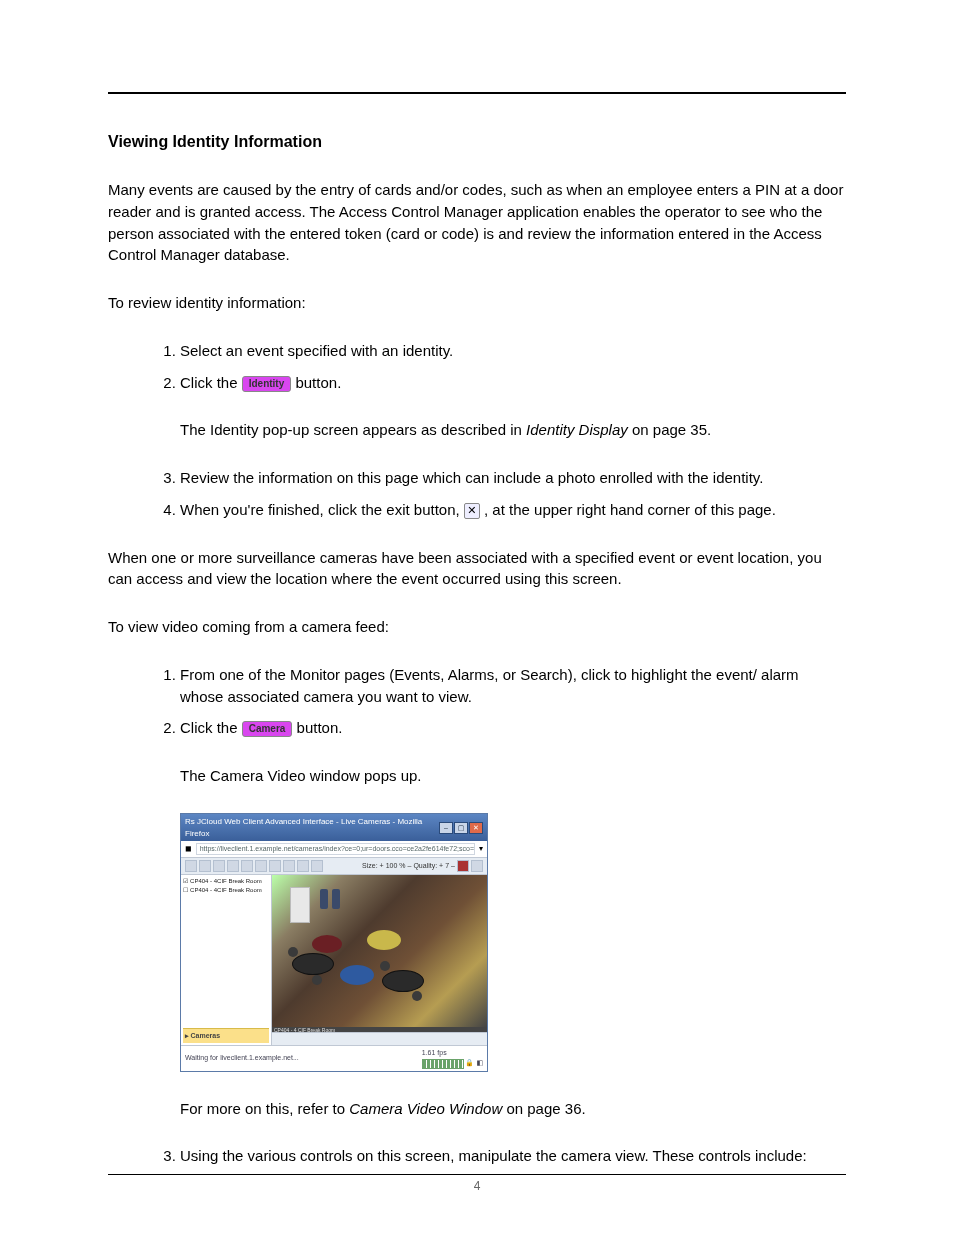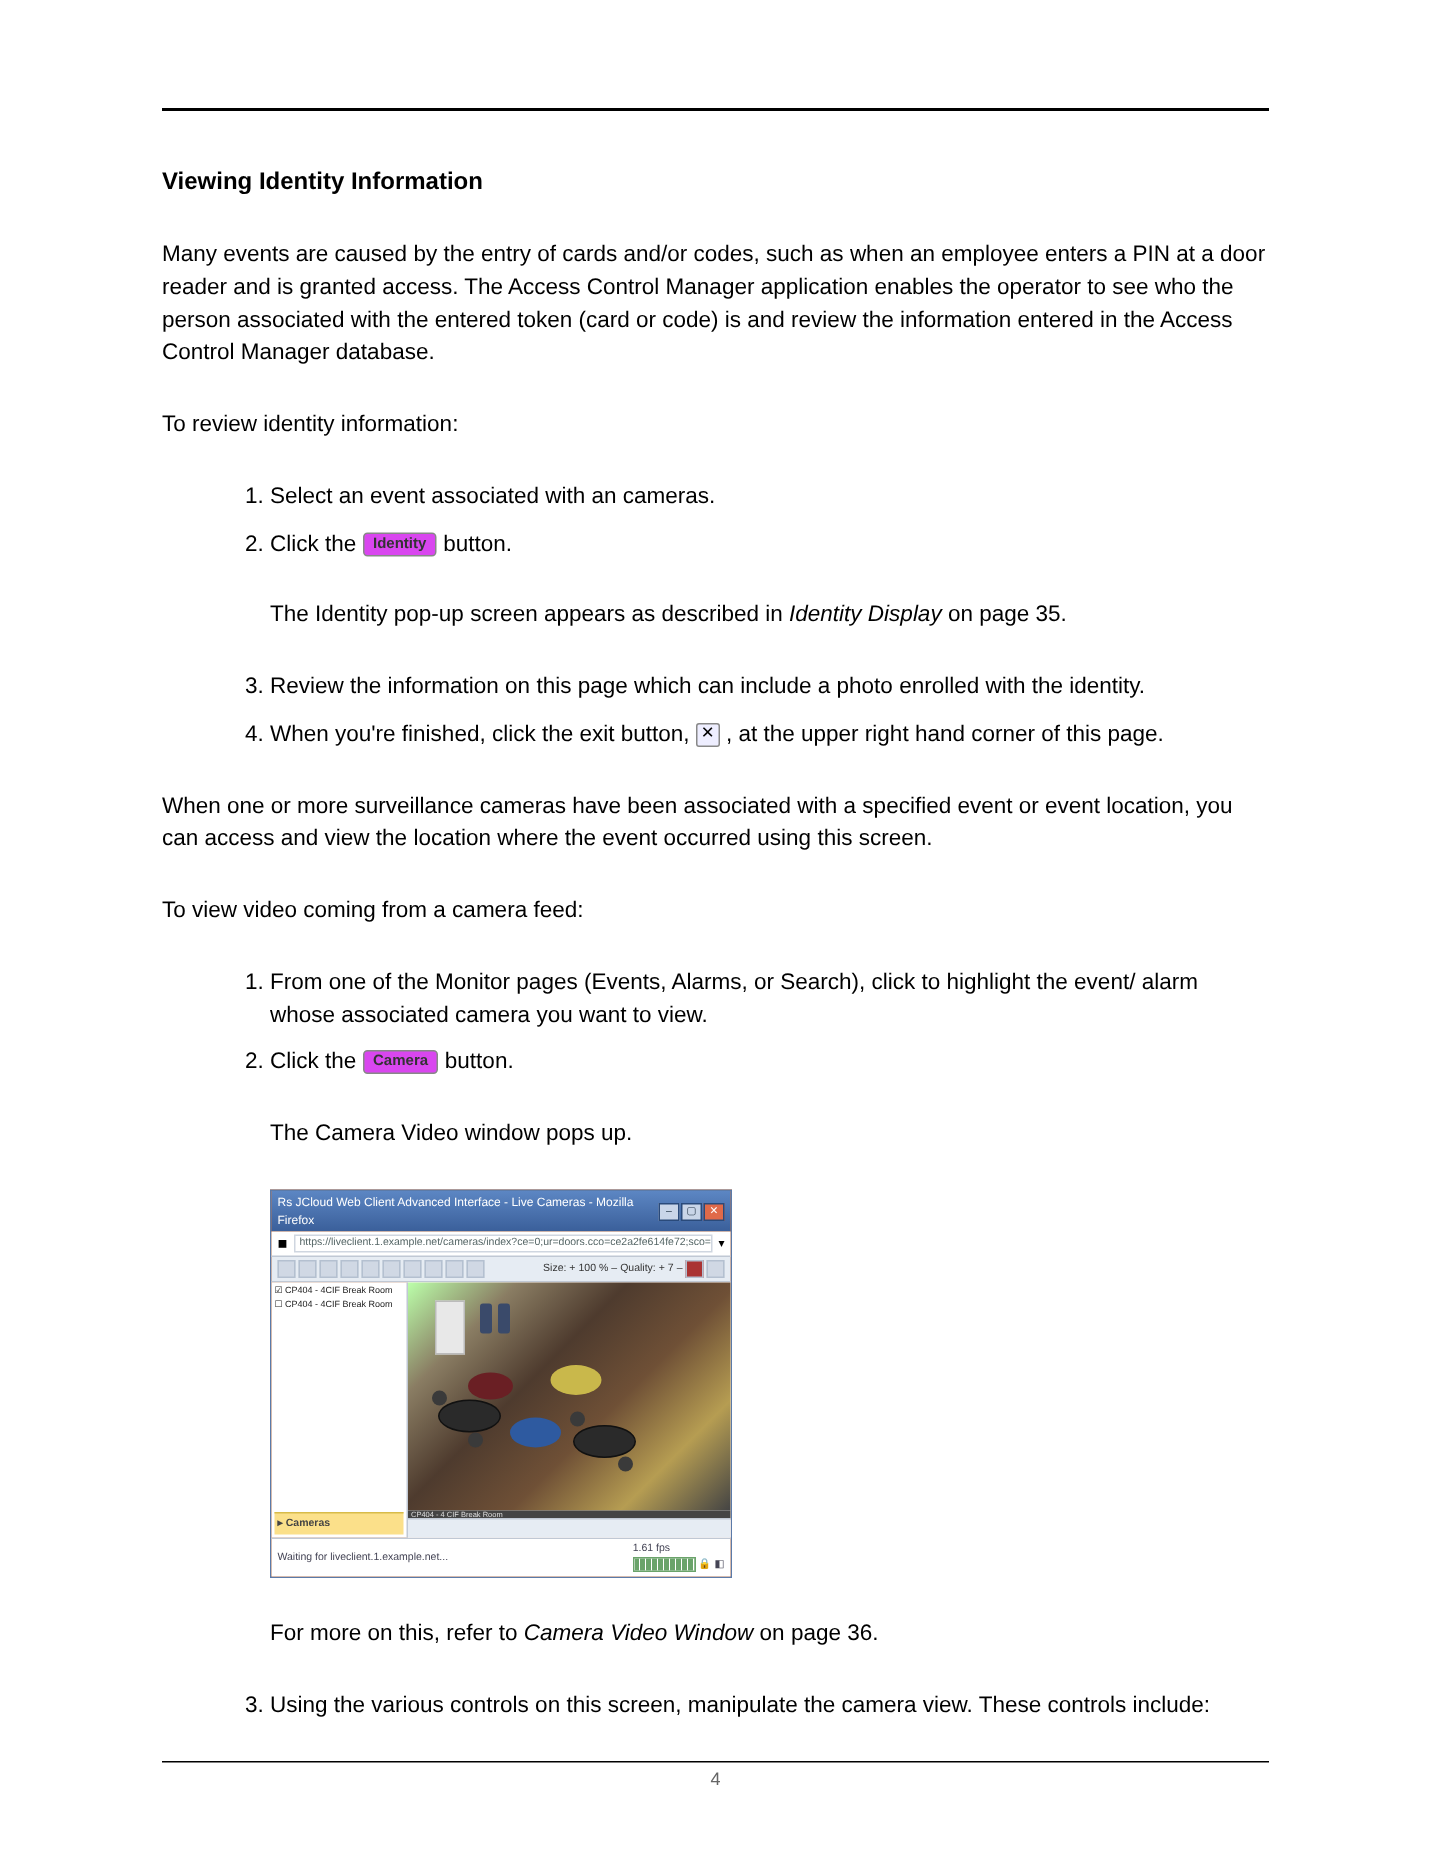--- a/index.html
+++ b/index.html
@@ -8,21 +8,21 @@
     font-family: "Helvetica Neue", Arial, sans-serif;
     font-size: 15px;
     line-height: 1.45;
     color: #000;
     background: #fff;
   }
   .page {
     width: 954px;
     min-height: 1235px;
     box-sizing: border-box;
-    padding: 72px 108px 40px 108px;
+    padding: 92px 108px 40px 108px;
     position: relative;
   }
   .rule {
     border-top: 2px solid #000;
     margin-bottom: 36px;
   }
   .bottom-rule {
     border-top: 1px solid #000;
     position: absolute;
     left: 108px;
@@ -87,21 +87,21 @@
     top: 3px; left: 3px;
     width: 5px; height: 5px;
     border-radius: 50%;
     border: 1px solid #666;
   }
   em { font-style: italic; }
   .figure {
     margin: 12px 0 12px 72px;
     width: 308px;
     border: 1px solid #5b7aa8;
-    background: #f97316;
+    background: #d946ef;
     font-size: 8px;
     font-family: Tahoma, Arial, sans-serif;
     box-sizing: border-box;
   }
   .figure .titlebar {
     background: linear-gradient(#5c86c3, #3a5f9a);
     color: #fff;
     padding: 2px 4px;
     display: flex;
     justify-content: space-between;
@@ -230,21 +230,21 @@
 <body>
 
 <div class="page">
   <div class="rule"></div>
 
   <h2>Viewing Identity Information</h2>
   <p>Many events are caused by the entry of cards and/or codes, such as when an employee enters a PIN at a door reader and is granted access. The Access Control Manager application enables the operator to see who the person associated with the entered token (card or code) is and review the information entered in the Access Control Manager database.</p>
   <p>To review identity information:</p>
 
   <ol>
-    <li>Select an event associated with an cameras.</li>
+    <li>Select an event specified with an identity.</li>
 
     <li>
       <span>Click the </span>
       <span class="btn-inline">Identity</span>
       <span> button.</span>
       <p>
         <span>The Identity pop-up screen appears as described in </span><em>Identity Display</em><span> on page 35.</span>
       </p>
     </li>
 

